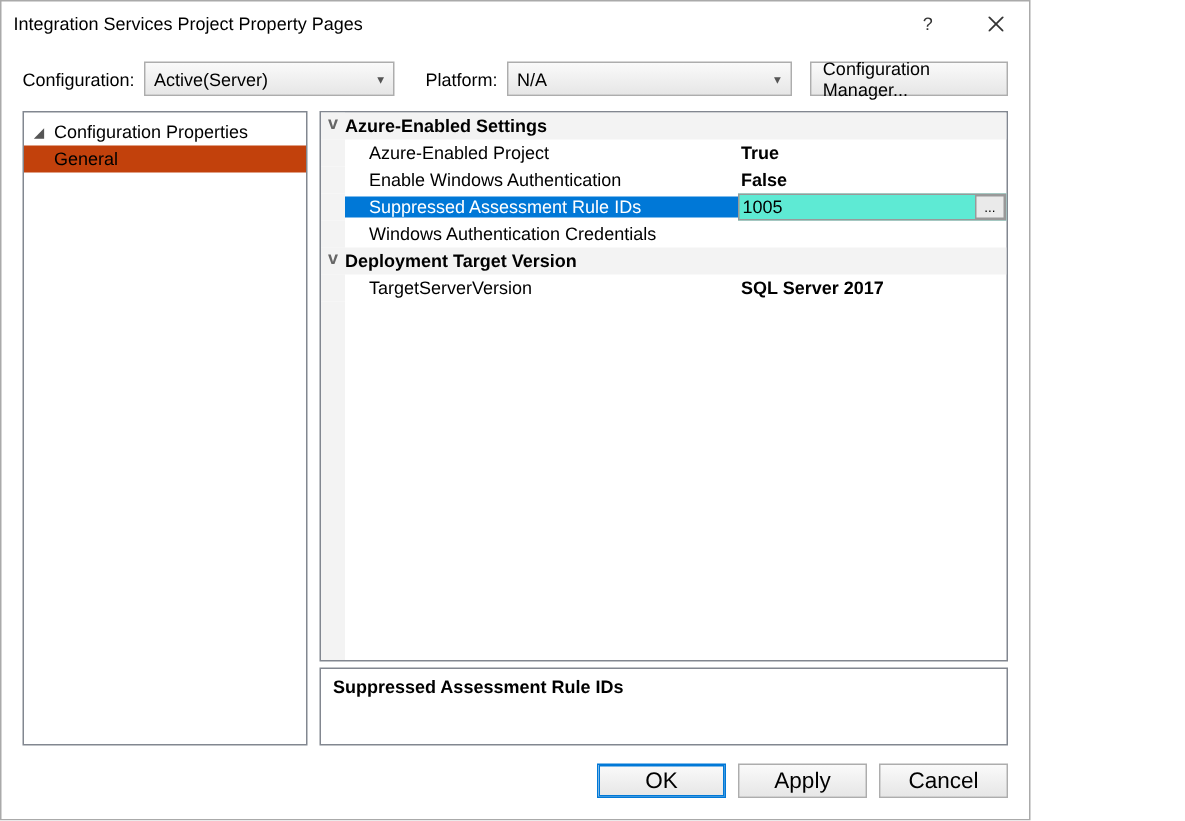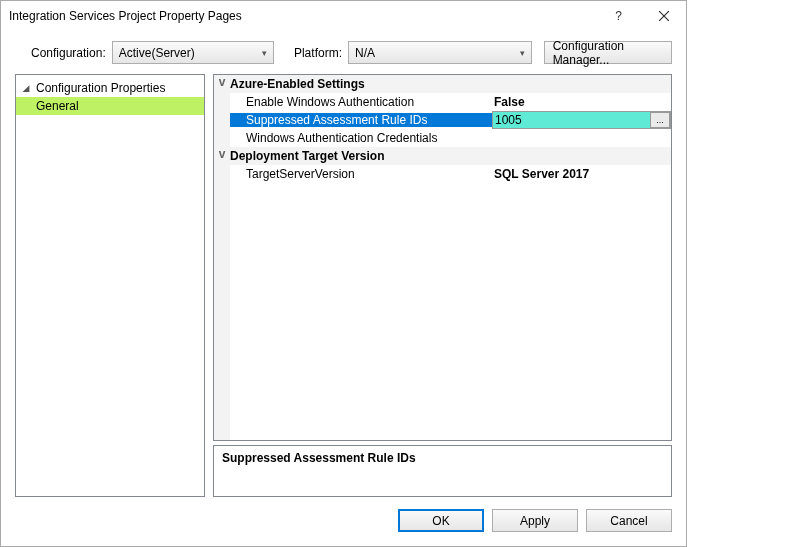--- a/index.html
+++ b/index.html
@@ -15,21 +15,21 @@
   .titlebar-title { flex:1; }
   .titlebar-btn {
     width:45px; height:30px; display:flex; align-items:center; justify-content:center;
     font-size:14px; color:#333;
   }
   .helpmark { font-family: Arial; font-size:12px; }
   .closex svg { width:10px; height:10px; }
 
   .configrow {
     display:flex; align-items:center; padding:10px 14px; gap:6px;
-    border-bottom:0; font-size:12px;margin-left:16px;
+    border-bottom:0; font-size:12px;
   }
   .configrow label { color:#000; }
   .combo {
     height:23px; background:linear-gradient(#fafafa,#e6e6e6);
     border:1px solid #adadad; display:flex; align-items:center; padding:0 6px;
     font-size:12px; justify-content:space-between; gap:6px;
   }
   .combo-arrow { font-size:9px; color:#555; margin-left:auto; }
   .cfgbtn {
     height:23px; background:linear-gradient(#fafafa,#e6e6e6);
@@ -42,21 +42,21 @@
   }
   .tree {
     width:190px; border:1px solid #828790; background:#fff; padding:4px 0;
     font-size:12px;
   }
   .tree-row { display:flex; align-items:center; height:18px; padding:0 4px; gap:4px;}
   .tree-arrow { width:12px; text-align:center; font-size:9px; color:#555;}
   .tree-child {
     padding-left:34px; height:18px; display:flex; align-items:center;
   }
-  .tree-child.selected { background:#bef264;padding-left:20px; }
+  .tree-child.selected { background:#c2410c;padding-left:20px; }
 
   .rightpane { flex:1; display:flex; flex-direction:column; min-width:0; }
   .propgrid {
     flex:1; border:1px solid #828790; background:#fff; font-size:12px;
     display:flex; flex-direction:column; overflow:hidden;
   }
   .pg-row { display:flex; align-items:center; height:18px; }
   .pg-toggle {
     width:16px; text-align:center; color:#666;
   }
@@ -87,21 +87,21 @@
     min-height:52px;
   }
   .descbox .desc-title { font-weight:bold; margin-bottom:2px;}
 
   .buttonbar {
     display:flex; justify-content:flex-end; gap:8px; padding:10px 14px 14px 14px;
   }
   .btn {
     width:86px; height:23px; border:1px solid #adadad;
     background:linear-gradient(#fafafa,#e6e6e6);
-    font-size:12px; display:flex; align-items:center; justify-content:center;
+    font-size:15px; display:flex; align-items:center; justify-content:center;
   }
   .btn.default { border:1px solid #0078d7; box-shadow:inset 0 0 0 1px #0078d7; }
 </style>
 </head>
 <body>
 
 <div class="window">
 
   <div class="titlebar">
     <span class="titlebar-title">Integration Services Project Property Pages</span>
@@ -145,20 +145,25 @@
     </div>
 
     <div class="rightpane">
       <div class="propgrid">
 
         <div class="pg-row pg-cat">
           <div class="pg-indent-col pg-toggle">v</div>
           <span class="pg-catlabel">Azure-Enabled Settings</span>
         </div>
 
+        <div class="pg-row">
+          <div class="pg-indent-col"></div>
+          <span class="pg-name">Azure-Enabled Project</span>
+          <span class="pg-value bold">True</span>
+        </div>
 
         <div class="pg-row">
           <div class="pg-indent-col"></div>
           <span class="pg-name">Enable Windows Authentication</span>
           <span class="pg-value bold">False</span>
         </div>
 
         <div class="pg-row selected">
           <div class="pg-indent-col"></div>
           <span class="pg-name">Suppressed Assessment Rule IDs</span>

